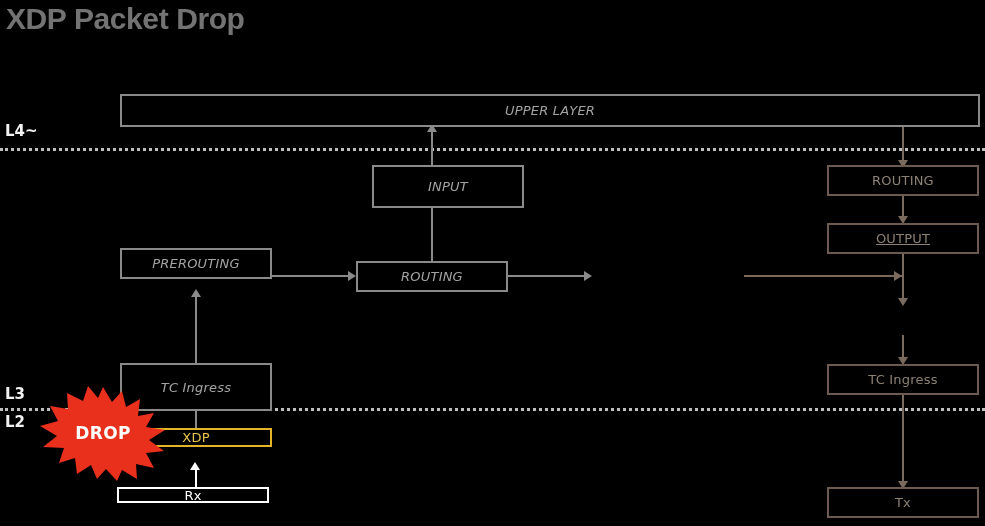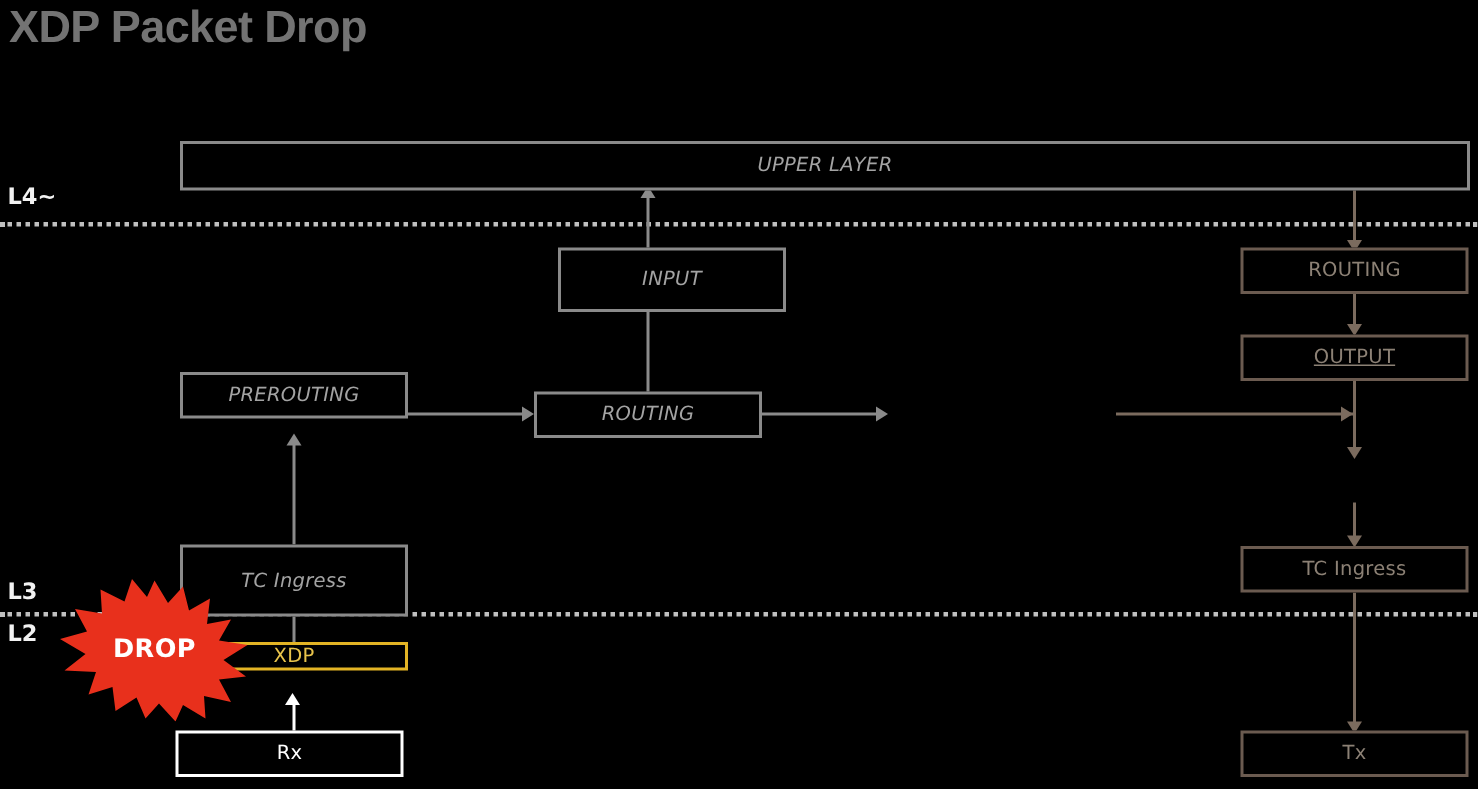--- a/index.html
+++ b/index.html
@@ -229,21 +229,21 @@
   </div>
 
   <div class="node brown" style="left:827px; top:364px; width:152px; height:31px;">
     <span>TC Ingress</span>
   </div>
 
   <div class="node yellow" style="left:120px; top:428px; width:152px; height:19px;">
     <span>XDP</span>
   </div>
 
-  <div class="node white" style="left:117px; top:487px; width:152px; height:31px;">
+  <div class="node white" style="left:117px; top:487px; width:152px; height:16px;">
     <span>Rx</span>
   </div>
 
   <div class="node brown" style="left:827px; top:487px; width:152px; height:31px;">
     <span>Tx</span>
   </div>
 
   <div class="drop-wrap">
     <svg viewBox="0 0 130 96" xmlns="http://www.w3.org/2000/svg">
       <polygon points="65,2 74,17 84,6 88,22 102,14 100,31 116,28 108,42 127,45 111,55 126,66 108,68 116,83 98,79 99,94 84,85 79,96 68,84 59,94 53,80 39,89 37,73 21,78 26,63 5,62 19,51 2,41 20,36 12,21 30,24 29,8 45,16 50,1 60,13" fill="#e8301c"></polygon>

